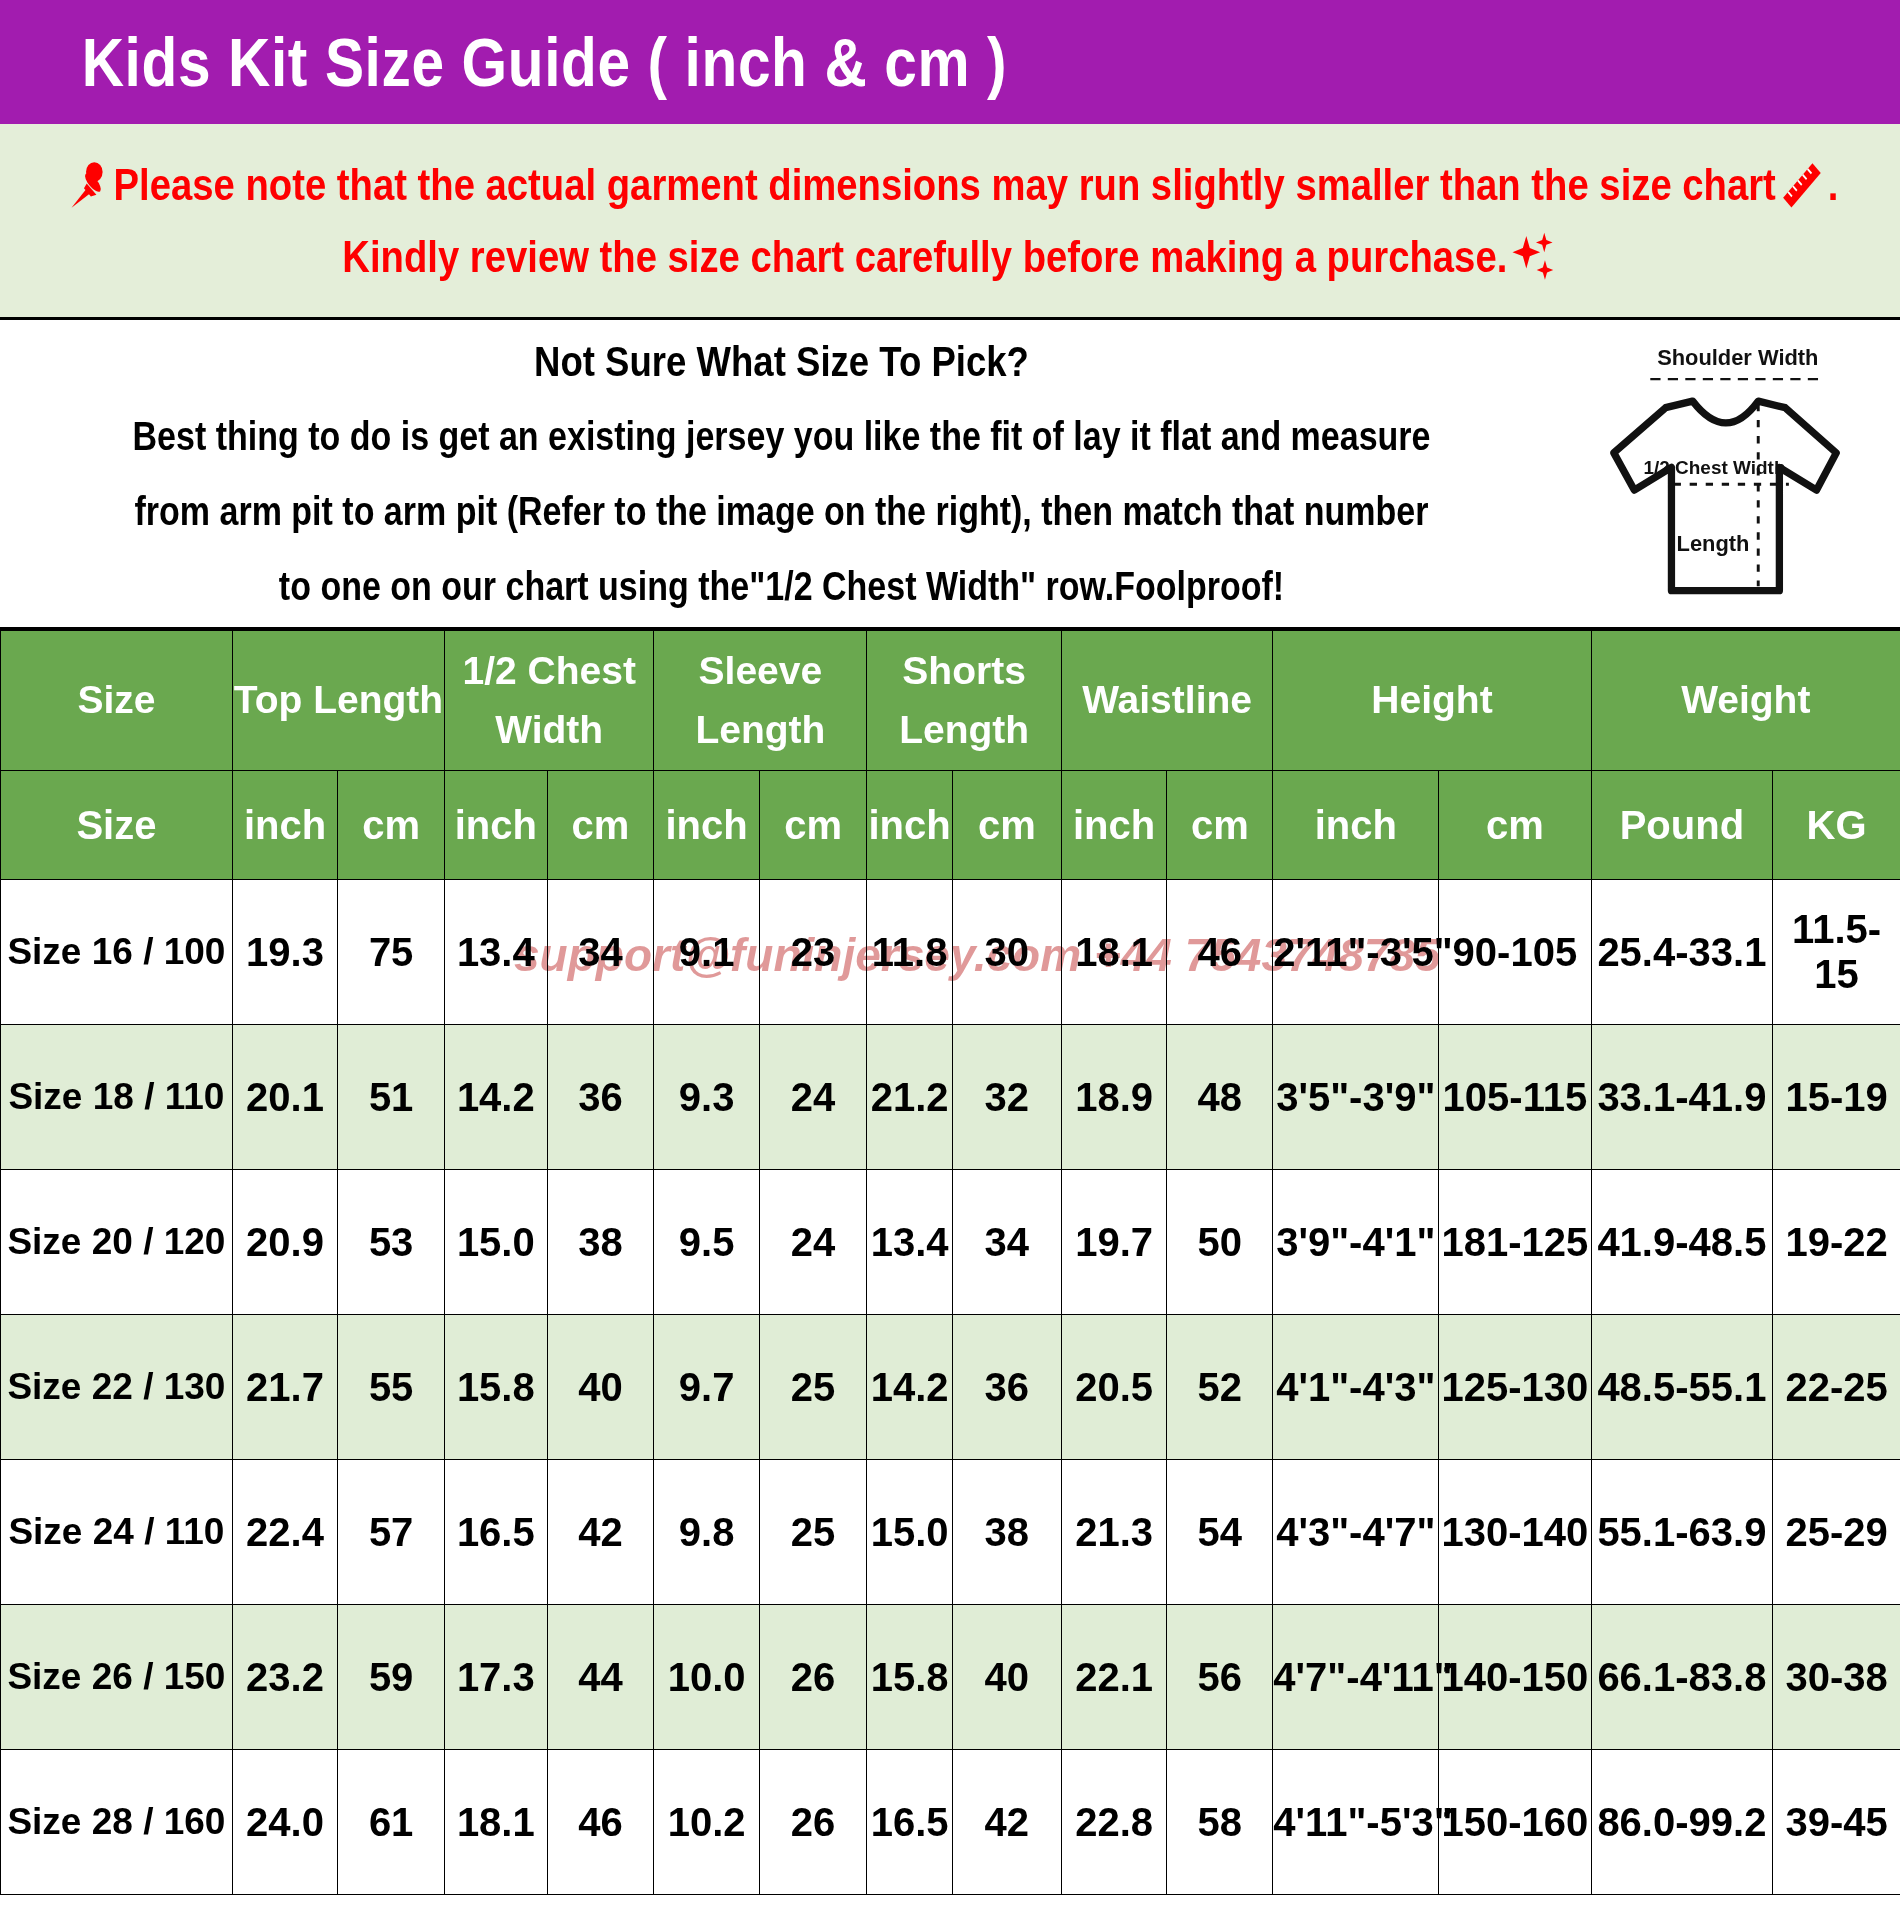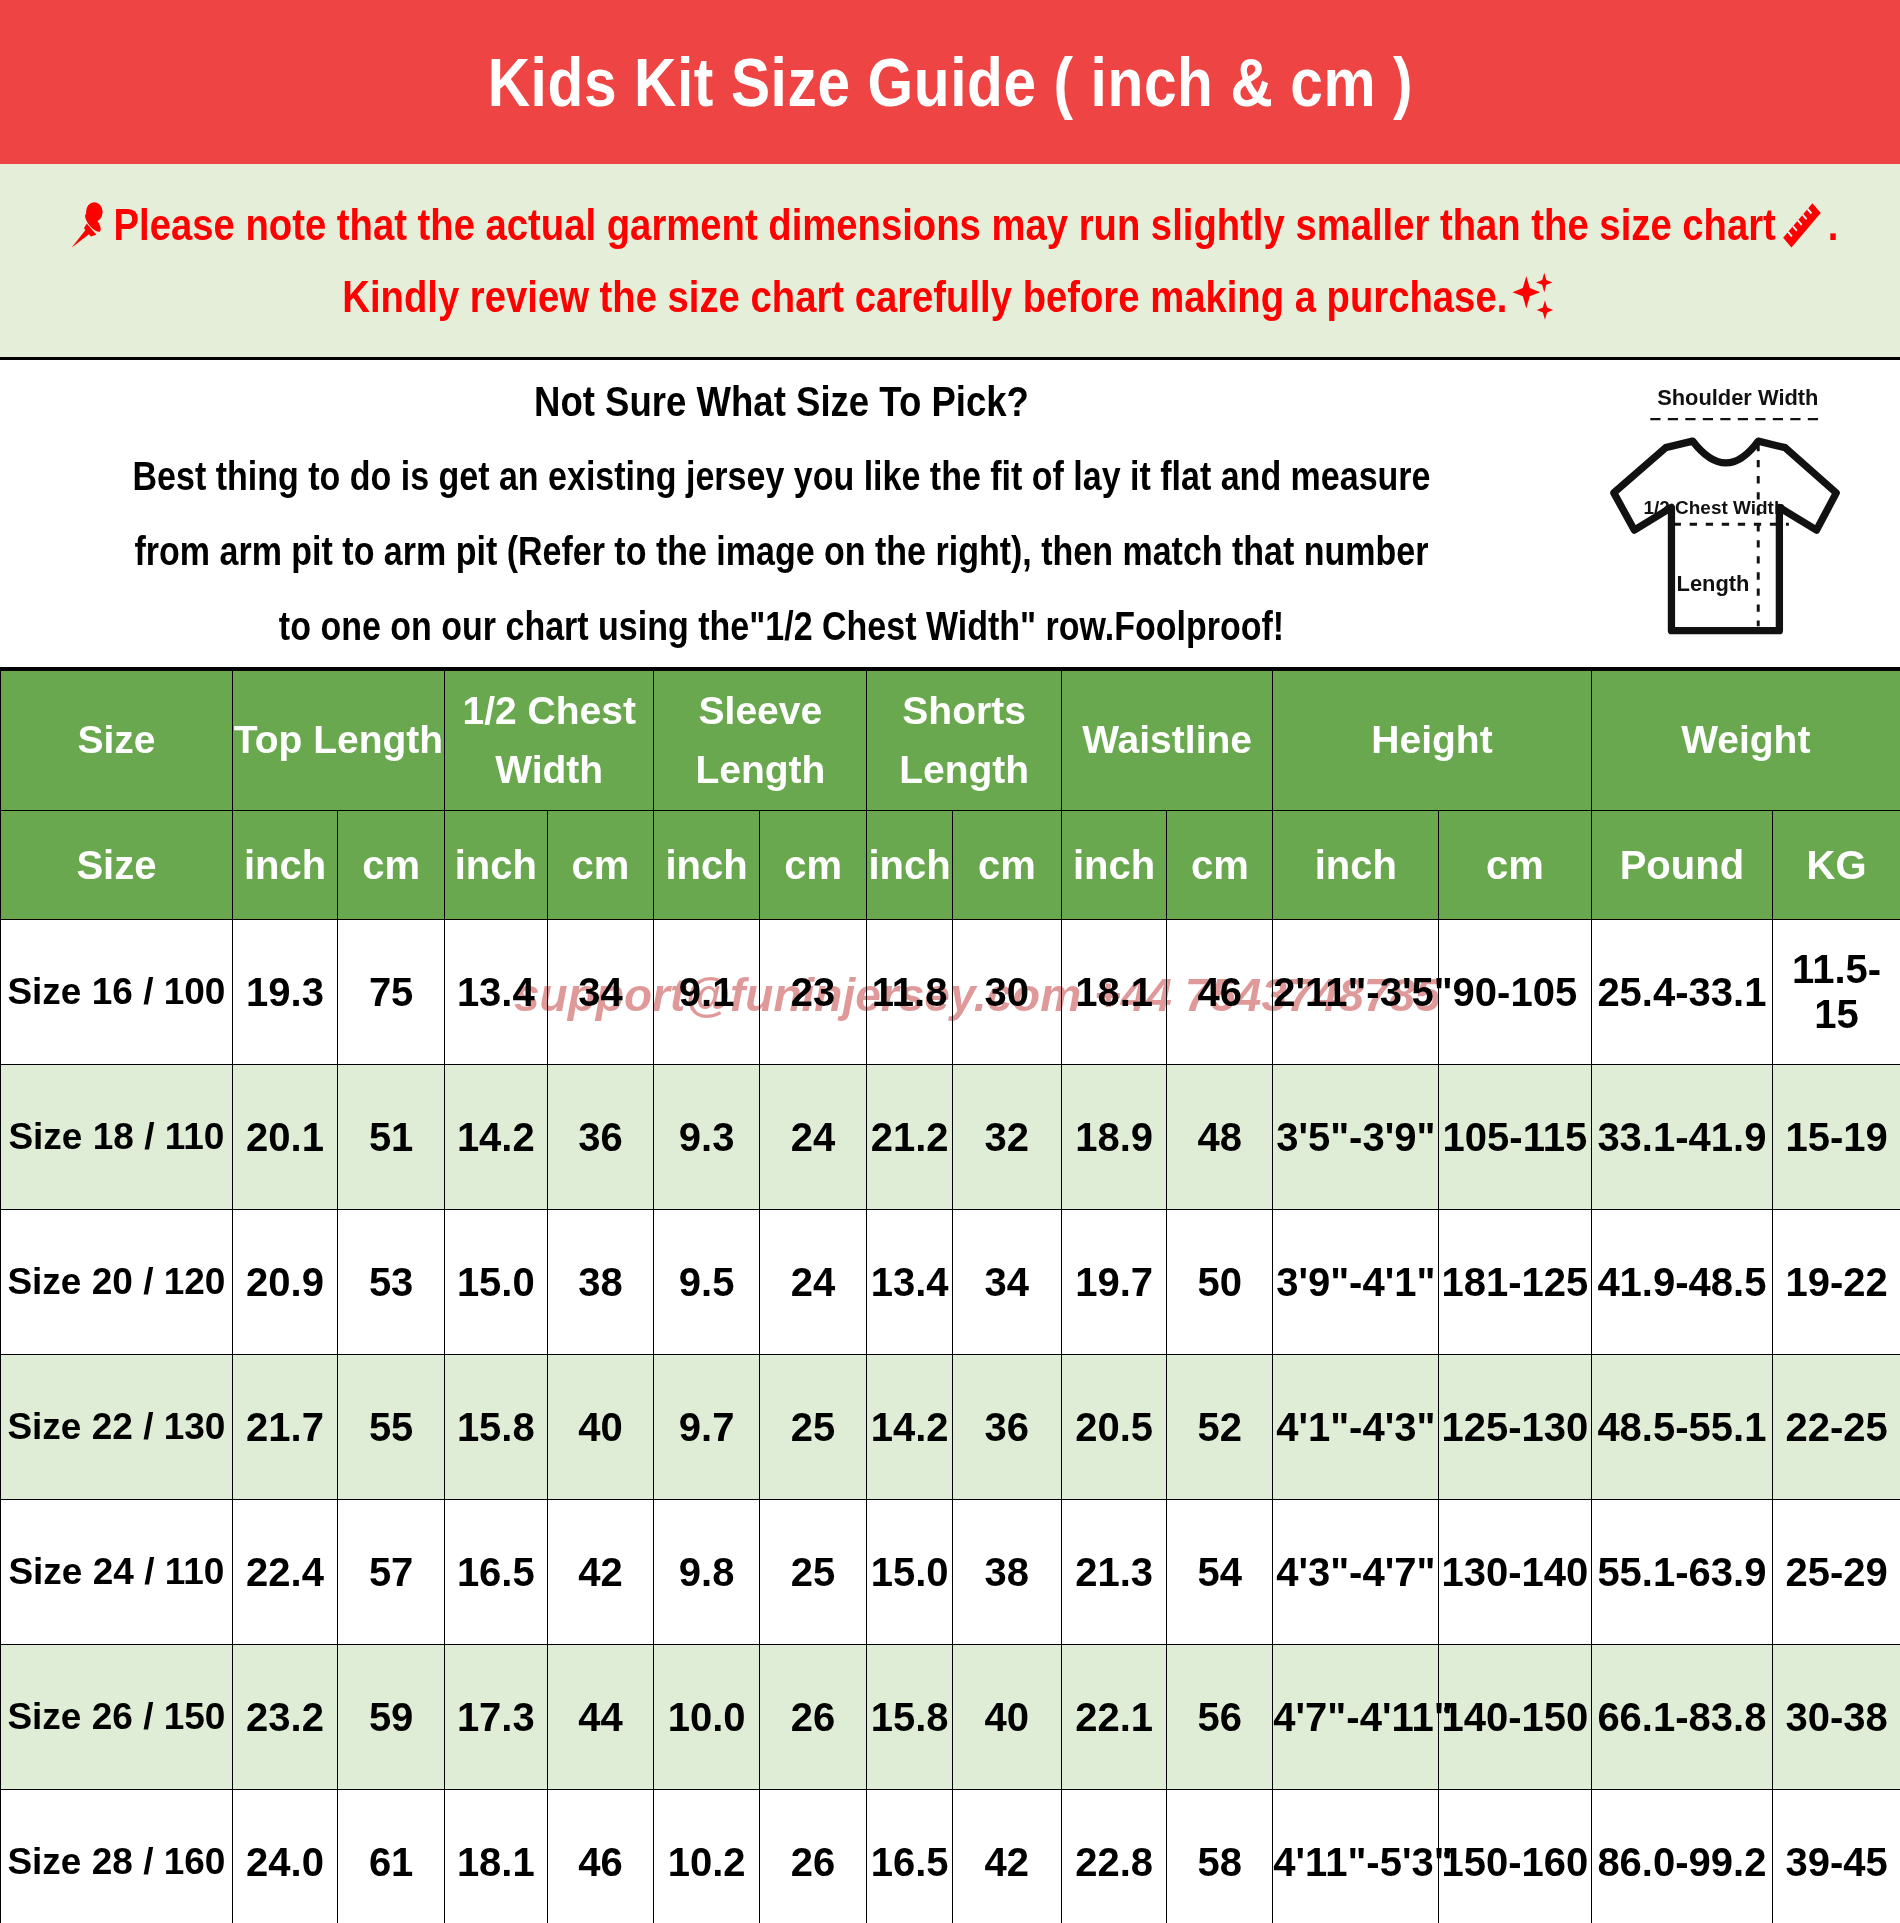--- a/index.html
+++ b/index.html
@@ -4,21 +4,21 @@
 <style>
   html,body{margin:0;padding:0;background:#fff;}
   .page{
     width:1901px;height:1923px;
     font-family:"Liberation Sans", sans-serif;
     font-weight:bold;color:#000;overflow:hidden;position:relative;
     font-stretch:condensed;
   }
   .condensed{transform:scaleX(.85);transform-origin:50% 50%;white-space:nowrap;}
   
-  .title-bar{height:164px;background:#ef4444;display:flex;align-items:center;justify-content:center;}
+  .title-bar{height:124px;background:#a21caf;display:flex;align-items:center;justify-content:flex-start;}
   .title-bar h1{margin:0;color:#ffffff;font-size:69px;letter-spacing:0.7px;}
   
   .notice{height:193px;background:#e4eed9;border-bottom:3px solid #000;
     display:flex;flex-direction:column;align-items:center;justify-content:center;gap:0;overflow:hidden;}
   .notice-line{display:flex;align-items:center;justify-content:center;color:#fe0000;font-size:45px;line-height:1.6;}
   .notice-line .icon{display:inline-flex;margin:0 4.5px;}
   .notice-line svg{width:52px;height:52px;}
   
   .help{height:307px;background:#ffffff;border-bottom:3px solid #000;display:flex;}
   .help-text{width:1563px;display:flex;flex-direction:column;justify-content:center;text-align:center;}

